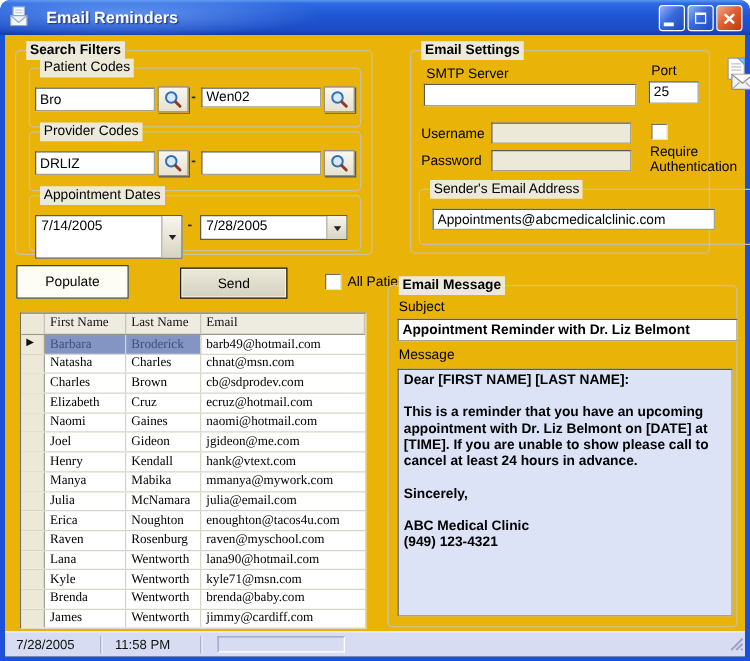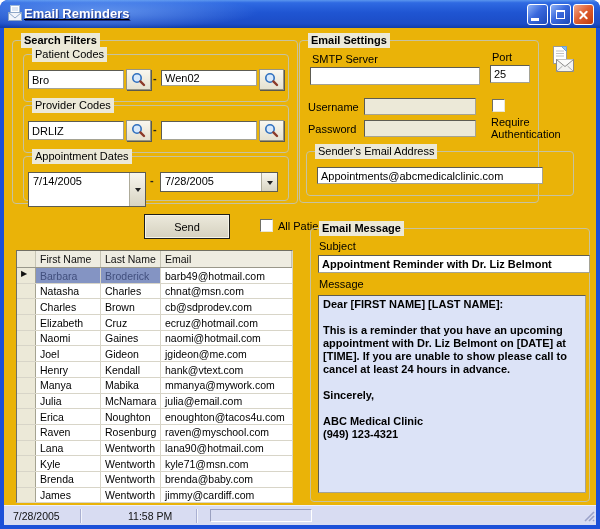--- a/index.html
+++ b/index.html
@@ -8,21 +8,21 @@
 
   #screen { position:relative; width:600px; height:529px; overflow:hidden;
             background:#1c50d8; border-radius:8px 8px 0 0; }
 
   
   .titlebar { position:absolute; top:0; left:0; right:0; height:28px;
     background:linear-gradient(180deg,#5a96ee 0%,#2f6ae2 10%,#1f55d2 45%,#1c4cc6 85%,#123da8 100%);
     border-radius:8px 8px 0 0; overflow:hidden; }
   .titlebar::before { content:''; position:absolute; left:-20px; top:0; width:280px; height:30px;
     background:radial-gradient(ellipse at 120px 12px, rgba(150,195,255,.55) 0%, rgba(150,195,255,0) 70%); }
-  .tb-left { position:absolute; left:7px; top:5px; display:flex; align-items:flex-end; gap:1px;text-decoration:underline; }
+  .tb-left { position:absolute; left:7px; top:5px; display:flex; align-items:flex-end; gap:14px; }
   .tb-title { color:#fff; font-weight:bold; font-size:13px; text-shadow:1px 1px 1px rgba(0,0,70,.6); }
   .tb-btns { position:absolute; right:6px; top:4px; display:flex; gap:2px; }
   .tb-btn { width:21px; height:21px; border:1px solid #fff; border-radius:3px;
             display:flex; align-items:center; justify-content:center; }
   .tb-btn.blue { background:linear-gradient(135deg,#8fb3f7 0%,#3a69dd 45%,#1d49b8 100%); }
   .tb-btn.red  { background:linear-gradient(135deg,#f2a98e 0%,#e06134 45%,#c03a0c 100%); }
   .g-min { width:8px; height:3px; background:#fff; margin:10px auto 0 3px; }
   .g-max { width:9px; height:9px; border:1px solid #fff; border-top:2px solid #fff; }
   .g-x { position:relative; width:11px; height:11px; }
   .g-x::before,.g-x::after { content:''; position:absolute; left:0; top:4.5px; width:11px; height:2px;
@@ -59,39 +59,39 @@
   .btn-populate { background:#fdfdf6; border:1px solid #44443c; }
   .btn-send { background:linear-gradient(#ece9dc,#d5d1bf); border:1px solid #1f1f1a;
               box-shadow:inset 0 0 0 1px #f5f3e8; }
 
   .cb { position:absolute; width:13px; height:13px; background:#fff;
         border:1px solid; border-color:#6f6e64 #e9e6d7 #e9e6d7 #6f6e64; }
   .lbl-s { position:absolute; font-size:11px; color:#000; white-space:nowrap; }
 
   
   .grid { position:absolute; left:12px; top:222px; width:277px; height:253px; background:#fff;
-    border:1px solid; border-color:#716f63 #d9d6c6 #d9d6c6 #716f63; overflow:hidden; }
+    border:1px solid; border-color:#716f63 #d9d6c6 #d9d6c6 #716f63; overflow:hidden;font-family:Liberation Serif, serif; }
   .grid-hd { display:flex; height:17px; background:#eeece1; border-bottom:1px solid #99978a; }
   .grid-hd .hcell { font-size:10.5px; color:#111; padding:2px 4px 0 4px; border-right:1px solid #c6c4b4;
     overflow:hidden; white-space:nowrap; }
   .grid-row { display:flex; height:15.7px; border-bottom:1px solid #d8d5c8; }
   .cell { font-size:10.5px; padding:1.5px 4px 0 4px; border-right:1px solid #d8d5c8;
     overflow:hidden; white-space:nowrap; color:#000; }
   .selcol { width:19px; background:#ece9d8; border-right:1px solid #a5a391; padding:1px 0 0 4px;
     font-size:8px; color:#111; }
   .hc0 { width:19px; background:#ece9d8; border-right:1px solid #a5a391; }
   .c0,.hc1 { width:65px; } .c1,.hc2 { width:60px; } .c2,.hc3 { flex:1; border-right:none; }
   .cell.sel { background:#8494c3; color:#414f7d; }
 
   
   .statusbar { position:absolute; left:0; right:0; bottom:0; height:20px; background:#d8dcf2;
     border-top:1px solid #eef0fa; display:flex; align-items:center; font-size:10.5px; color:#111; }
   .sb-sep { width:2px; height:14px; border-left:1px solid #aab0d2; border-right:1px solid #f2f4fc; }
   .sb-date { width:76px; padding-left:9px; }
-  .sb-time { width:78px; padding-left:10px;margin-left:36px; }
+  .sb-time { width:78px; padding-left:10px; }
   .sb-box { width:102px; height:13px; margin-left:12px; background:#d8dcf2;
     border:1px solid; border-color:#9aa0c0 #ffffff #ffffff #9aa0c0; }
   .sb-grip { position:absolute; right:1px; bottom:1px; }
 
   .icon-abs { position:absolute; }
   .auth-lbl { line-height:12px; }
 </style>
 </head>
 <body>
 
@@ -185,20 +185,21 @@
         <span class="dash" style="left:126px; top:17px;">-</span>
         <div class="combo" style="left:136px; top:15px; width:118px; height:20px;">
           <span class="combo-val">7/28/2005</span>
           <span class="combo-dd">
               <span class="tri"></span>
             </span>
         </div>
       </div>
     </div>
 
+    <button class="btn btn-populate" style="left:9px; top:184px; width:90px; height:27px;">Populate</button>
     <button class="btn btn-send" style="left:140px; top:186px; width:86px; height:25px;">Send</button>
     <span class="cb" style="left:256px; top:191px;"></span>
     <span class="lbl-s" style="left:274px; top:192px;">All Patients</span>
 
     <div class="grid">
       <div class="grid-hd">
         <div class="hcell hc0"></div>
         <div class="hcell hc1">First Name</div>
         <div class="hcell hc2">Last Name</div>
         <div class="hcell hc3">Email</div>
@@ -290,21 +291,21 @@
           </div>
           <div class="grid-row">
             <div class="cell selcol"></div>
             <div class="cell c0">James</div>
             <div class="cell c1">Wentworth</div>
             <div class="cell c2">jimmy@cardiff.com</div>
           </div>
         </div>
     </div>
 
-    <div class="grp" style="left:295px; top:12px; width:240px; height:163px;">
+    <div class="grp" style="left:324px; top:12px; width:240px; height:163px;">
       <span class="grp-lbl b">Email Settings</span>
 
       <span class="lbl-s" style="left:12px; top:12px;">SMTP Server</span>
       <input class="tb-input" style="left: 10px; top: 26px; width: 170px; height: 18px;" value="">
 
       <span class="lbl-s" style="left:192px; top:10px;">Port</span>
       <input class="tb-input" style="left: 190px; top: 24px; width: 40px; height: 18px;" value="25">
 
       <span class="icon-abs" style="left:246px; top:4px;">
         <svg width="30" height="33" viewBox="0 0 30 33">

